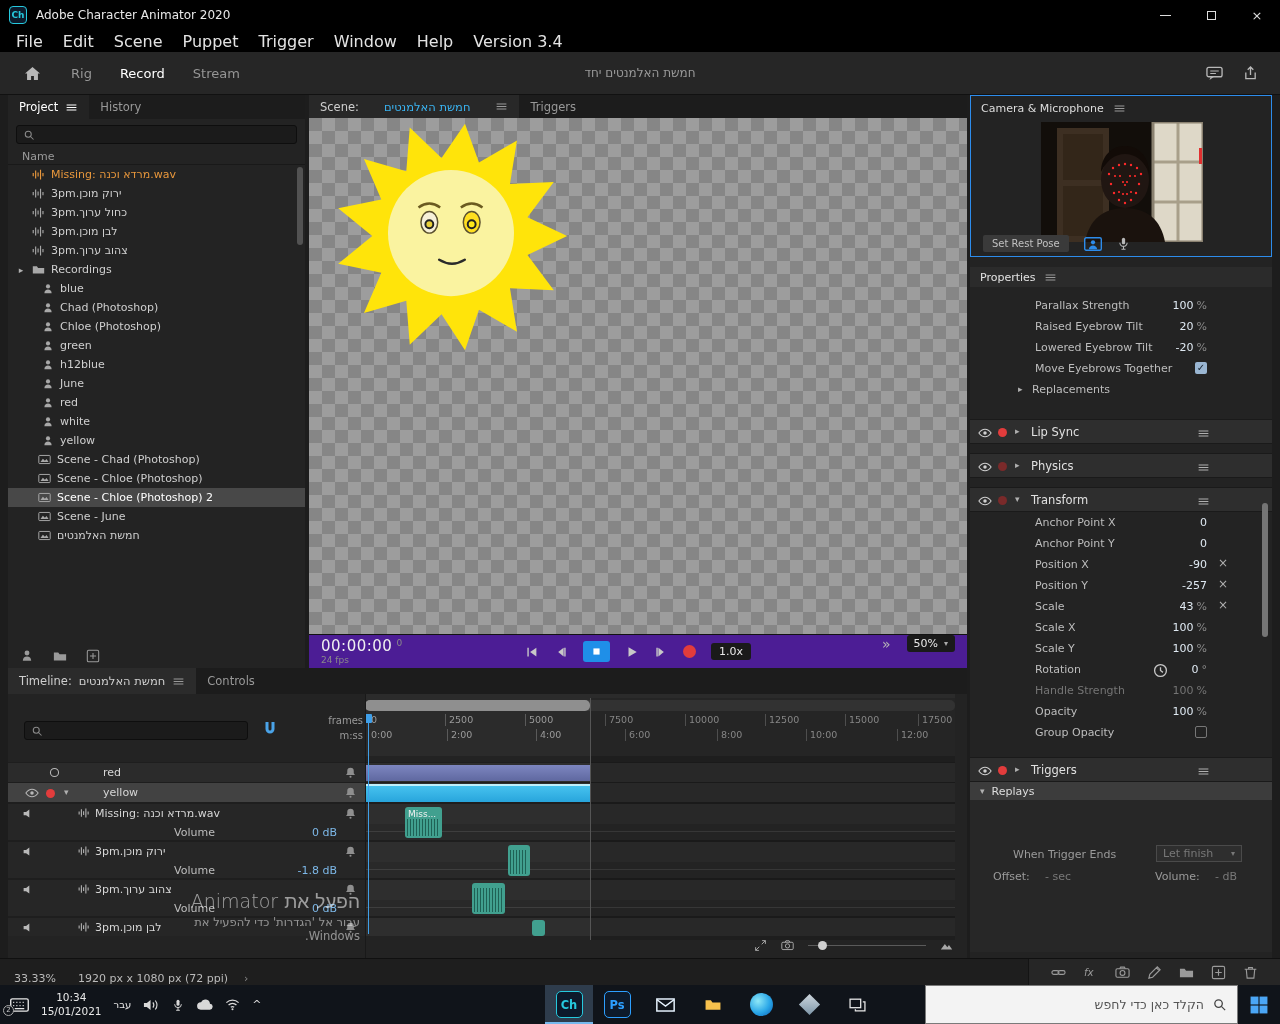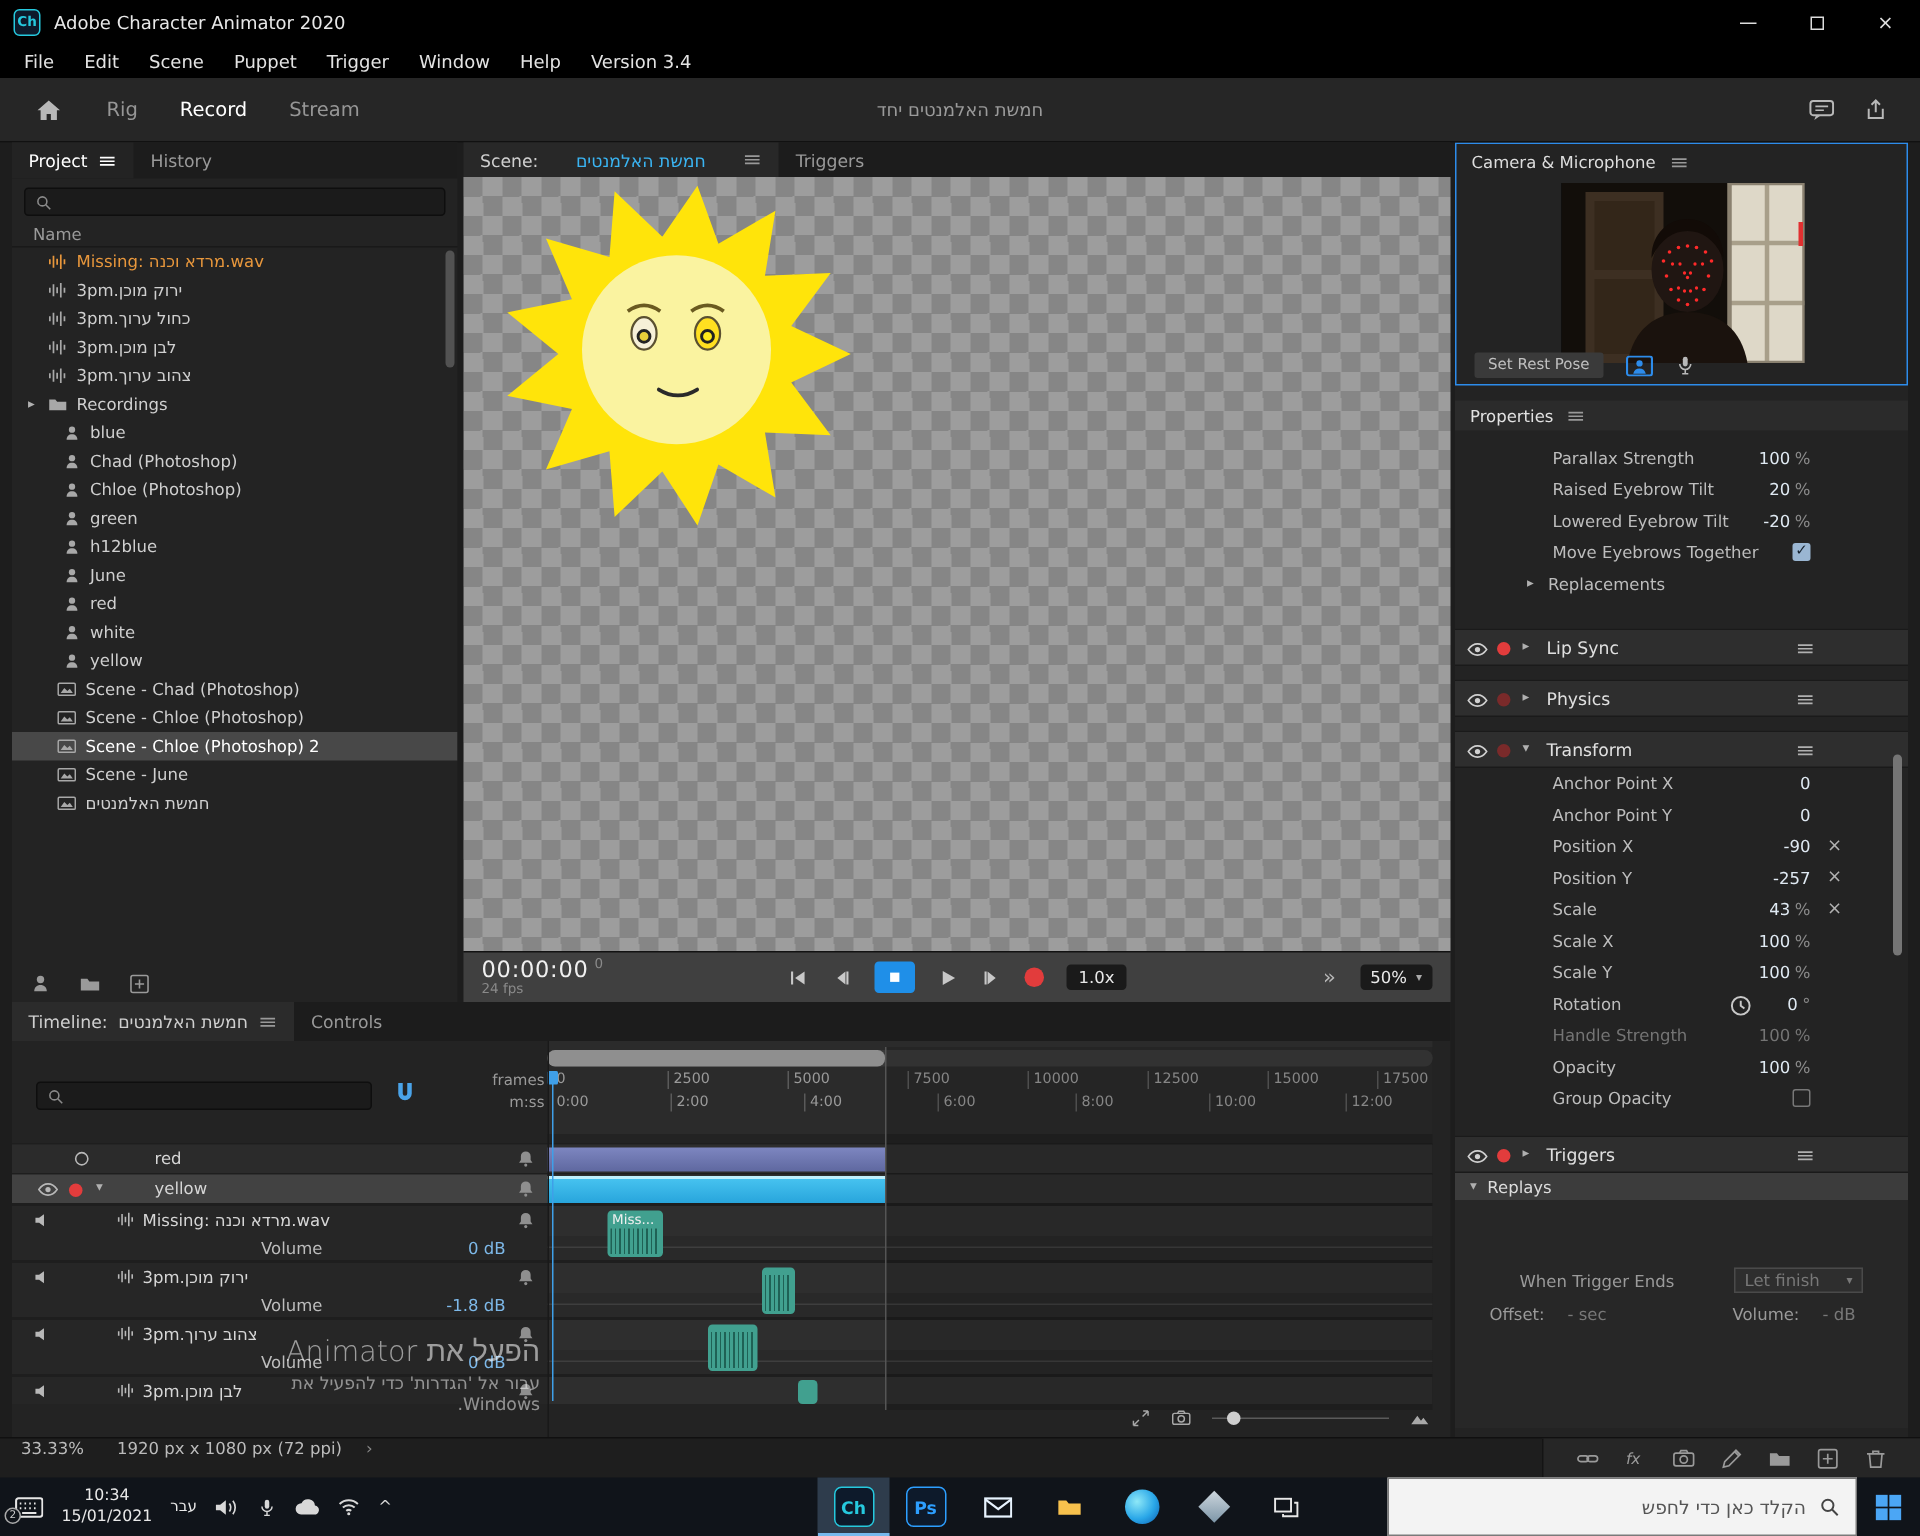--- a/index.html
+++ b/index.html
@@ -13,21 +13,21 @@
 .badge-ch{width:18px;height:18px;border-radius:4px;background:#0d1a2b;border:1px solid #26c9de;color:#26c9de;font-size:9px;font-weight:bold;display:grid;place-items:center}
 .tb-title{color:#e8e8e8;font-size:12px}
 .win-btns{margin-left:auto;display:flex;height:100%}
 .wb{width:46px;display:grid;place-items:center;color:#ddd}
 .glyph-min{width:11px;height:1px;background:#ddd;display:block}
 .glyph-max{width:9px;height:9px;border:1px solid #ddd;display:block}
 .glyph-close{font-size:13px;color:#ddd}
 
 
 .menubar{position:absolute;top:30px;left:0;width:100%;height:22px;background:#000;display:flex;align-items:center;padding-left:6px}
-.mi{padding:0 10px;color:#e3e3e3;font-size:12px}
+.mi{padding:0 10px;color:#e3e3e3;font-size:16px}
 
 
 .toolbar{position:absolute;top:52px;left:0;width:100%;height:43px;background:#262626;border-bottom:1px solid #111;display:flex;align-items:center}
 .home{margin:0 16px 0 24px;color:#b8b8b8}
 .app-tab{padding:0 14px;font-size:13px;color:#969696}
 .app-tab.on{color:#fff}
 .doc-title{position:absolute;left:50%;transform:translateX(-50%);color:#9a9a9a;font-size:12px;direction:rtl}
 .tb-right{margin-left:auto;display:flex;gap:20px;padding-right:22px;color:#b8b8b8;align-items:center}
 
 
@@ -53,21 +53,21 @@
 
 
 .center{position:absolute;left:309px;top:95px;width:658px;height:573px;background:#232323;display:flex;flex-direction:column}
 .sc-tabs{height:23px;background:#1c1c1c;display:flex;align-items:stretch;flex:none}
 .sc-tab{display:flex;align-items:center;gap:25px;padding:0 11px;color:#999;font-size:11.5px}
 .sc-tab.on{background:#282828}
 .sc-pre{color:#cfcfcf}
 .sc-name{color:#3ab4f2}
 .canvas{flex:1;position:relative;background:conic-gradient(#9d9d9d 25%,#868686 0 50%,#9d9d9d 0 75%,#868686 0) 0 0/26px 26px}
 .sun{position:absolute;left:14px;top:4px}
-.transport{height:34px;background:#404040;border-top:1px solid #121212;display:flex;align-items:center;position:relative;flex:none}
+.transport{height:34px;background:#4c1d95;border-top:1px solid #121212;display:flex;position:relative;flex:none}
 .tcb{position:absolute;left:12px;top:3px;line-height:1.15}
 .tc{color:#f0f0f0;font-size:15px;letter-spacing:.5px}
 .tcf{color:#8a8a8a;font-size:9px;margin-left:4px;vertical-align:top}
 .fps{color:#8a8a8a;font-size:9px}
 .tr-mid{margin:0 auto;display:flex;align-items:center;gap:15px}
 .tbtn{color:#c8c8c8;display:grid;place-items:center}
 .stop-on{width:27px;height:21px;background:#1f8fe8;border-radius:3px;color:#fff;display:grid;place-items:center}
 .rec{width:13px;height:13px;border-radius:50%;background:#e23c3c}
 .speed{background:#1a1a1a;border-radius:3px;padding:2px 8px;color:#e8e8e8}
 .tr-right{position:absolute;right:12px;display:flex;align-items:center;gap:16px}
@@ -162,21 +162,21 @@
 .endline{position:absolute;left:582px;top:30px;bottom:18px;width:1px;background:#555}
 .watermark{position:absolute;left:152px;top:222px;width:200px;direction:rtl;color:rgba(255,255,255,.55);pointer-events:none}
 .wm1{font-size:19px;font-weight:300}
 .wm2{font-size:11.5px;color:rgba(255,255,255,.5);margin-top:2px}
 .tl-zoom{position:absolute;right:14px;bottom:4px;height:18px;display:flex;align-items:center;gap:14px;color:#a8a8a8}
 .zslider{position:relative;width:118px;height:18px}
 .ztrack{position:absolute;left:0;right:0;top:9px;height:1px;background:#5a5a5a}
 .zthumb{position:absolute;left:10px;top:5px;width:9px;height:9px;border-radius:50%;background:#cfcfcf}
 
 
-.statusbar{position:absolute;left:0;top:958px;width:100%;height:27px;background:#1e1e1e;border-top:1px solid #101010;display:flex;align-items:flex-start}
+.statusbar{position:absolute;left:0;top:958px;width:100%;height:27px;background:#1e1e1e;border-top:1px solid #101010;display:flex;align-items:flex-end}
 .sb-zoom{margin-left:14px;color:#bbb}
 .sb-res{margin-left:22px;color:#bbb}
 .sb-chev{margin-left:16px;color:#888}
 .sb-icons{margin-left:auto;display:flex;align-items:center;gap:17px;padding:0 22px;color:#9a9a9a;background:#262626;height:100%;border-left:1px solid #141414}
 
 
 .taskbar{position:absolute;left:0;top:985px;width:100%;height:39px;background:#10141a;color:#ddd}
 .tb-tray{position:absolute;left:10px;top:0;height:39px;display:flex;align-items:center;gap:12px}
 .kb-wrap{position:relative;color:#e6e6e6}
 .tray-badge{position:absolute;left:-7px;bottom:-4px;width:11px;height:11px;border:1px solid #aaa;border-radius:50%;font-size:7px;color:#ccc;text-align:center;line-height:9px;background:#10141a}

